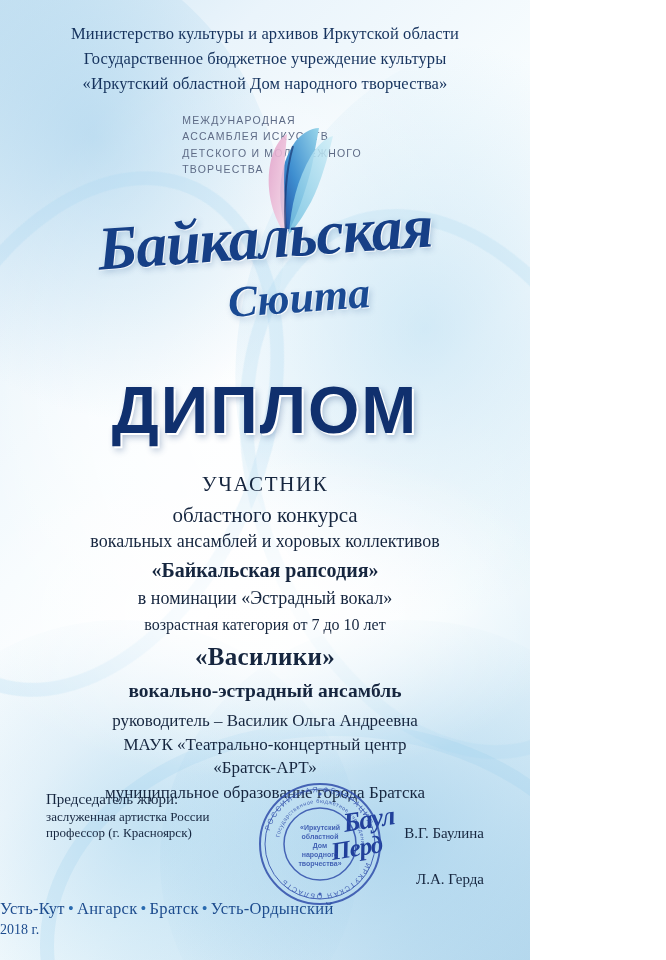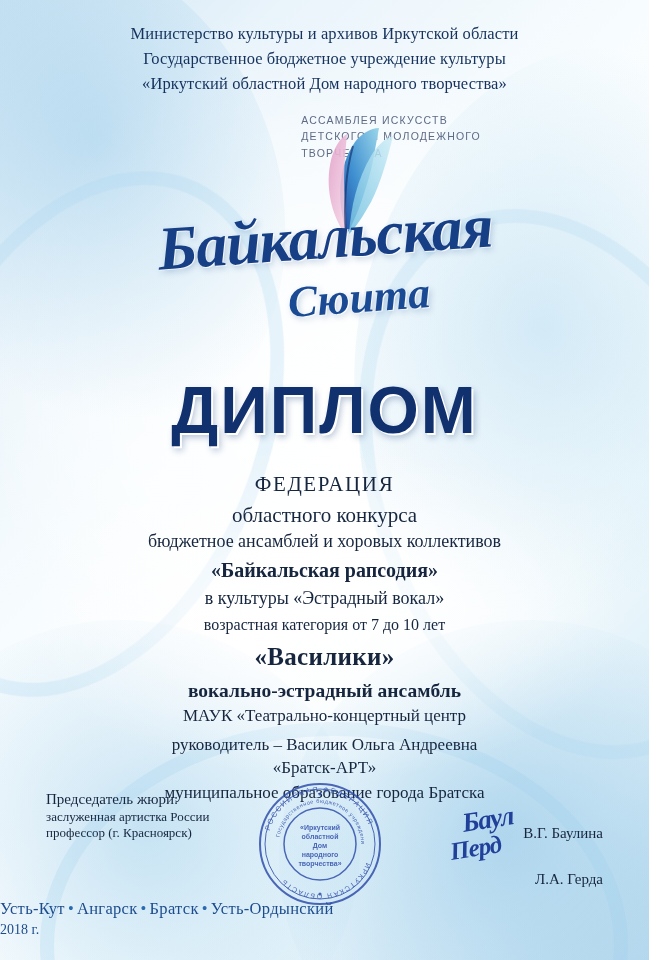--- a/index.html
+++ b/index.html
@@ -9,21 +9,21 @@
   }
   body {
     width: 666px;
     height: 960px;
     font-family: "Liberation Serif", serif;
     overflow: hidden;
   }
 
   #diploma {
     position: relative;
-    width: 649px;
+    width: 530px;
     height: 960px;
     background:
       radial-gradient(ellipse 70% 50% at 50% 42%, rgba(255,255,255,0.95) 0%, rgba(255,255,255,0.55) 45%, rgba(255,255,255,0.0) 75%),
       linear-gradient(135deg, #cfe6f4 0%, #eaf4fb 18%, #f7fcfe 40%, #ffffff 55%, #f2fafd 70%, #d8ecf7 88%, #bcdcef 100%);
     overflow: hidden;
   }
 
   
   .wash {
     position: absolute;
@@ -299,20 +299,21 @@
   <div class="ribbon r3"></div>
   <div class="wash w5"></div>
 
   <div class="ministry">
     <div>Министерство культуры и архивов Иркутской области</div>
     <div>Государственное бюджетное учреждение культуры</div>
     <div>«Иркутский областной Дом народного творчества»</div>
   </div>
 
   <div class="assembly">
+    <div>МЕЖДУНАРОДНАЯ</div>
     <div>АССАМБЛЕЯ ИСКУССТВ</div>
     <div>ДЕТСКОГО И МОЛОДЕЖНОГО</div>
     <div>ТВОРЧЕСТВА</div>
   </div>
 
   <div class="logo-wrap">
     <svg class="feather" viewBox="0 0 120 120">
       <defs>
         <linearGradient id="fg1" x1="0" y1="1" x2="1" y2="0">
           <stop offset="0%" stop-color="#1d49a0"></stop>
@@ -333,30 +334,30 @@
       <path d="M58 112 C44 92 38 64 44 38 C47 26 53 16 60 12 C58 34 56 56 58 76 C59 90 59 102 58 112 Z" fill="url(#fg3)" opacity="0.9"></path>
       <path d="M59 114 C57 86 58 52 66 24" stroke="#14306b" stroke-width="2" fill="none" opacity="0.65"></path>
     </svg>
     <div class="logo-main">Байкальская</div>
     <div class="logo-sub">Сюита</div>
   </div>
 
   <div class="diplom">ДИПЛОМ</div>
 
   <div class="body-text">
-    <div class="line l-participant">ФЕДЕРАЦИЯ</div>
+    <div class="line l-participant">УЧАСТНИК</div>
     <div class="line l-reg">областного конкурса</div>
-    <div class="line l-contest">бюджетное ансамблей и хоровых коллективов</div>
+    <div class="line l-contest">вокальных ансамблей и хоровых коллективов</div>
     <div class="line l-contest-name">«Байкальская рапсодия»</div>
-    <div class="line l-nomination">в культуры «Эстрадный вокал»</div>
+    <div class="line l-nomination">в номинации «Эстрадный вокал»</div>
     <div class="line l-age">возрастная категория от 7 до 10 лет</div>
     <div class="line l-ensemble-name">«Василики»</div>
     <div class="line l-ensemble-type">вокально-эстрадный ансамбль</div>
+    <div class="line l-leader">руководитель – Василик Ольга Андреевна</div>
     <div class="line l-org">МАУК «Театрально-концертный центр</div>
-    <div class="line l-leader">руководитель – Василик Ольга Андреевна</div>
     <div class="line l-org2">«Братск-АРТ»</div>
     <div class="line l-municipal">муниципальное образование города Братска</div>
   </div>
 
   <div class="sign-block">
     <div class="sign-left">
       <div>Председатель жюри:</div>
       <div class="small">заслуженная артистка России</div>
       <div class="small">профессор (г. Красноярск)</div>
     </div>

